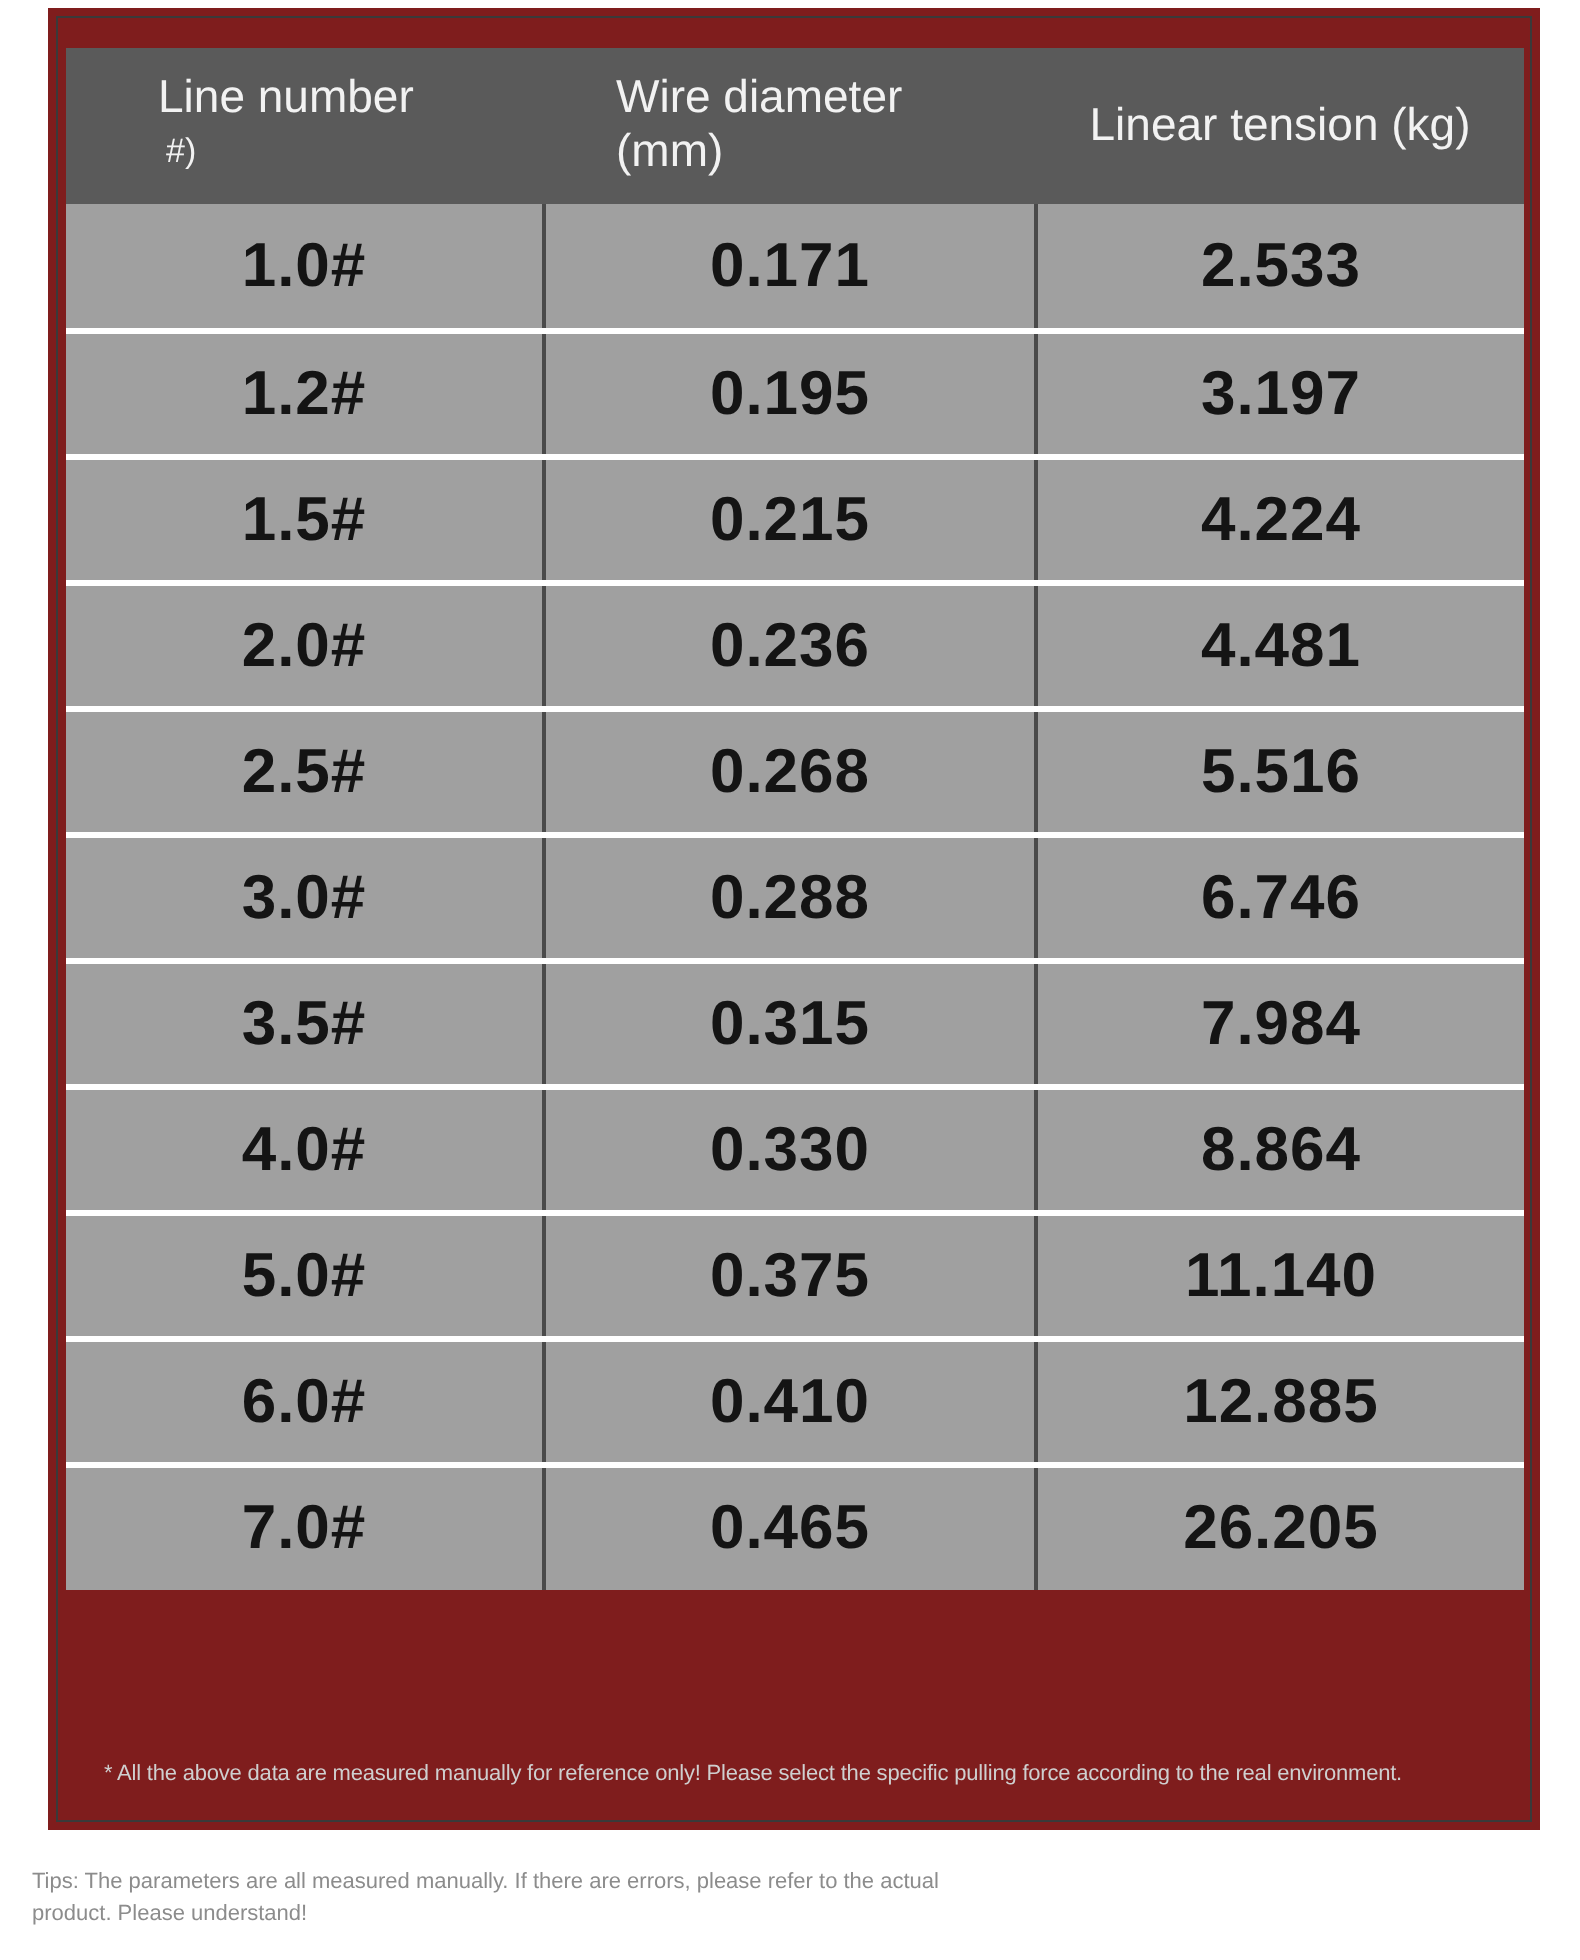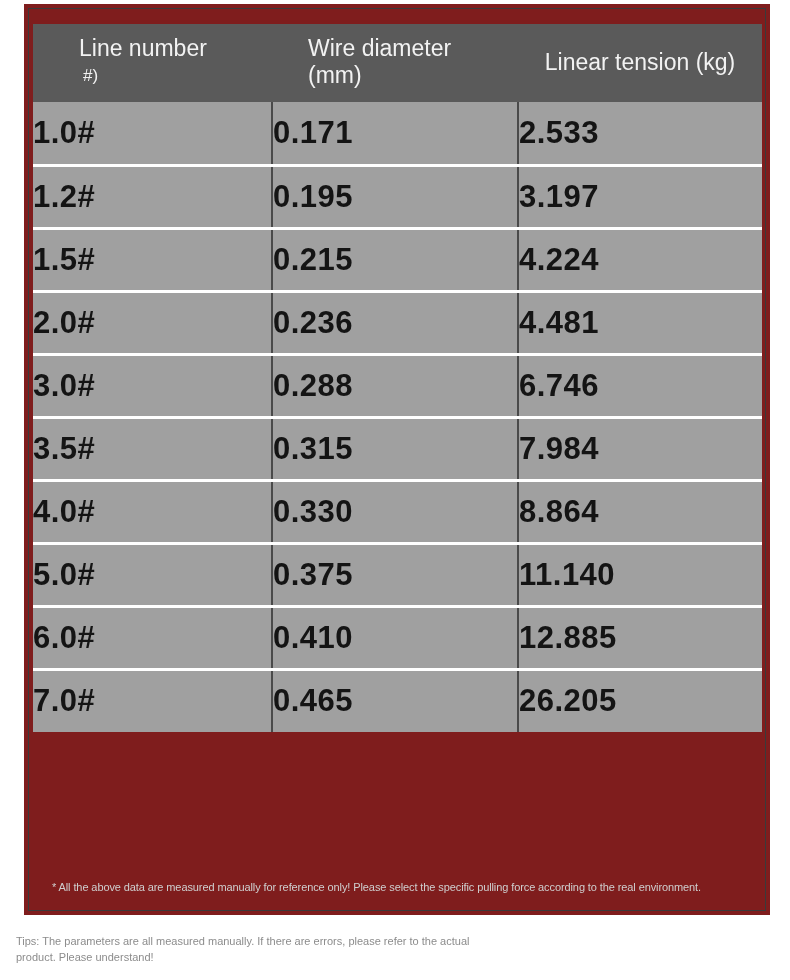--- a/index.html
+++ b/index.html
@@ -83,20 +83,21 @@
   .hdr-block { display: block; }
 
   
   #spec-table tbody td {
     background: #a0a0a0;
     color: #141414;
     font-weight: bold;
     font-size: 31px;
     letter-spacing: 0.5px;
     height: 63px;
+    text-align: center;
     vertical-align: middle;
     padding: 0;
     border-top: 3px solid #ffffff;
     border-right: 2px solid #4a4a4a;
     box-sizing: border-box;
   }
   #spec-table tbody tr:first-child td {
     border-top: 0;
   }
   #spec-table tbody td.col-tension {
@@ -164,20 +165,25 @@
           <td class="col-line">1.5#</td>
           <td class="col-diameter">0.215</td>
           <td class="col-tension">4.224</td>
         </tr>
         <tr>
           <td class="col-line">2.0#</td>
           <td class="col-diameter">0.236</td>
           <td class="col-tension">4.481</td>
         </tr>
         <tr>
+          <td class="col-line">2.5#</td>
+          <td class="col-diameter">0.268</td>
+          <td class="col-tension">5.516</td>
+        </tr>
+        <tr>
           <td class="col-line">3.0#</td>
           <td class="col-diameter">0.288</td>
           <td class="col-tension">6.746</td>
         </tr>
         <tr>
           <td class="col-line">3.5#</td>
           <td class="col-diameter">0.315</td>
           <td class="col-tension">7.984</td>
         </tr>
         <tr>

